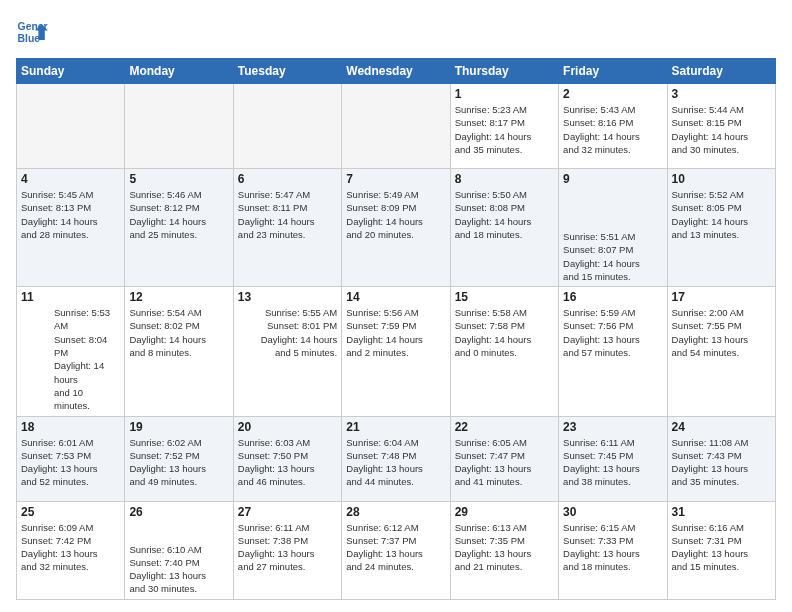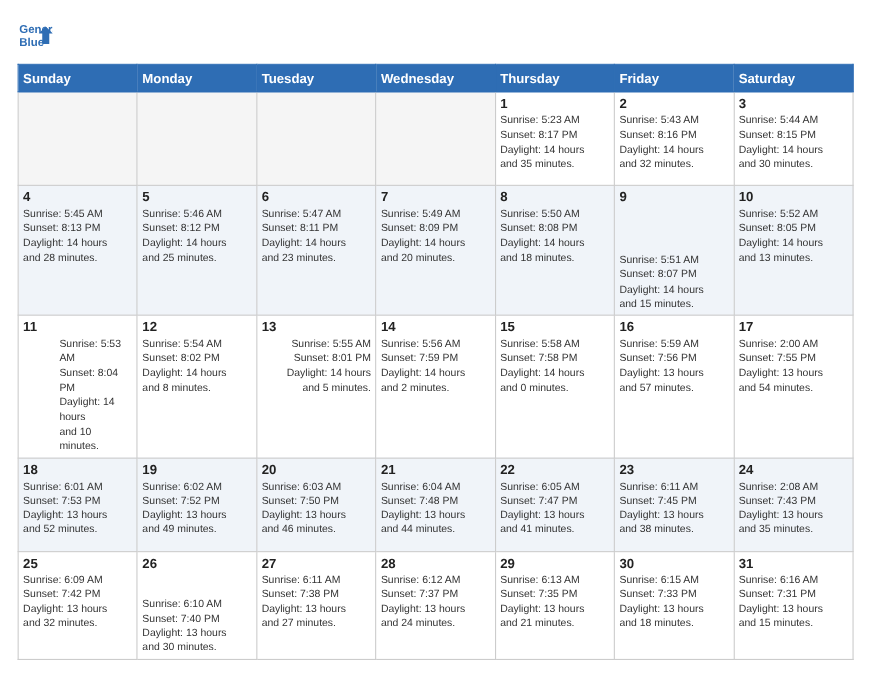--- a/index.html
+++ b/index.html
@@ -274,21 +274,21 @@
         </td>
         <td>
           <span class="day-number">23</span>
           <div class="day-info" style="white-space: pre-line;">Sunrise: 6:11 AM
 Sunset: 7:45 PM
 Daylight: 13 hours
 and 38 minutes.</div>
         </td>
         <td>
           <span class="day-number">24</span>
-          <div class="day-info" style="white-space: pre-line;">Sunrise: 2:08 AM
+          <div class="day-info" style="white-space: pre-line;">Sunrise: 11:08 AM
 Sunset: 7:43 PM
 Daylight: 13 hours
 and 35 minutes.</div>
         </td>
       </tr>
       <tr class="row-bg-white">
         <td>
           <span class="day-number">25</span>
           <div class="day-info" style="white-space: pre-line;">Sunrise: 6:09 AM
 Sunset: 7:42 PM

